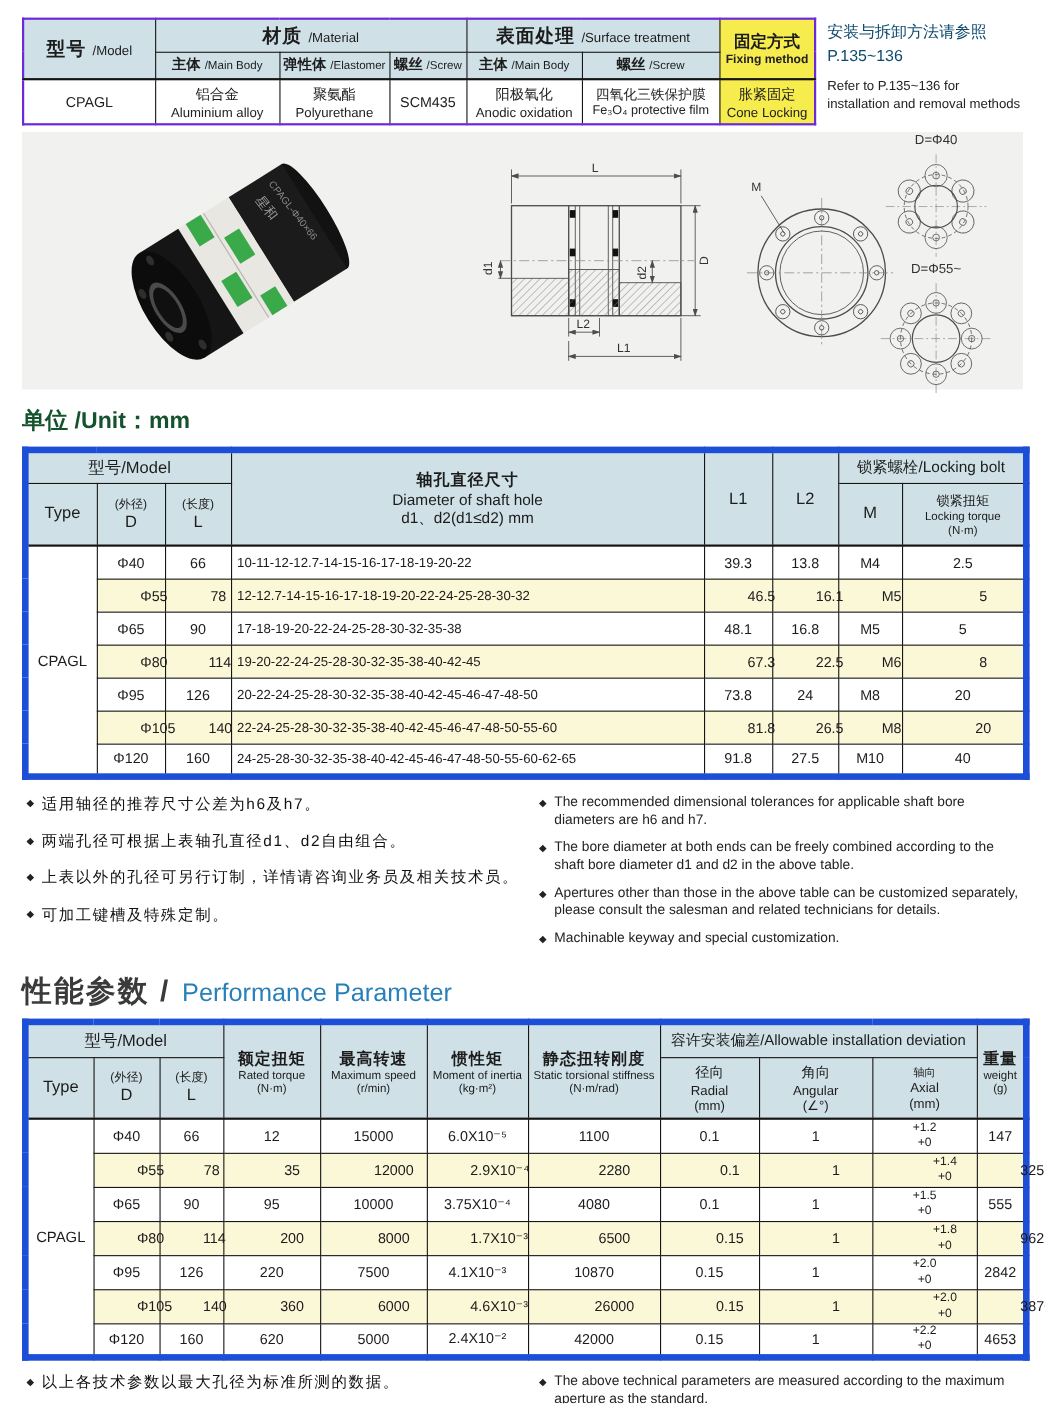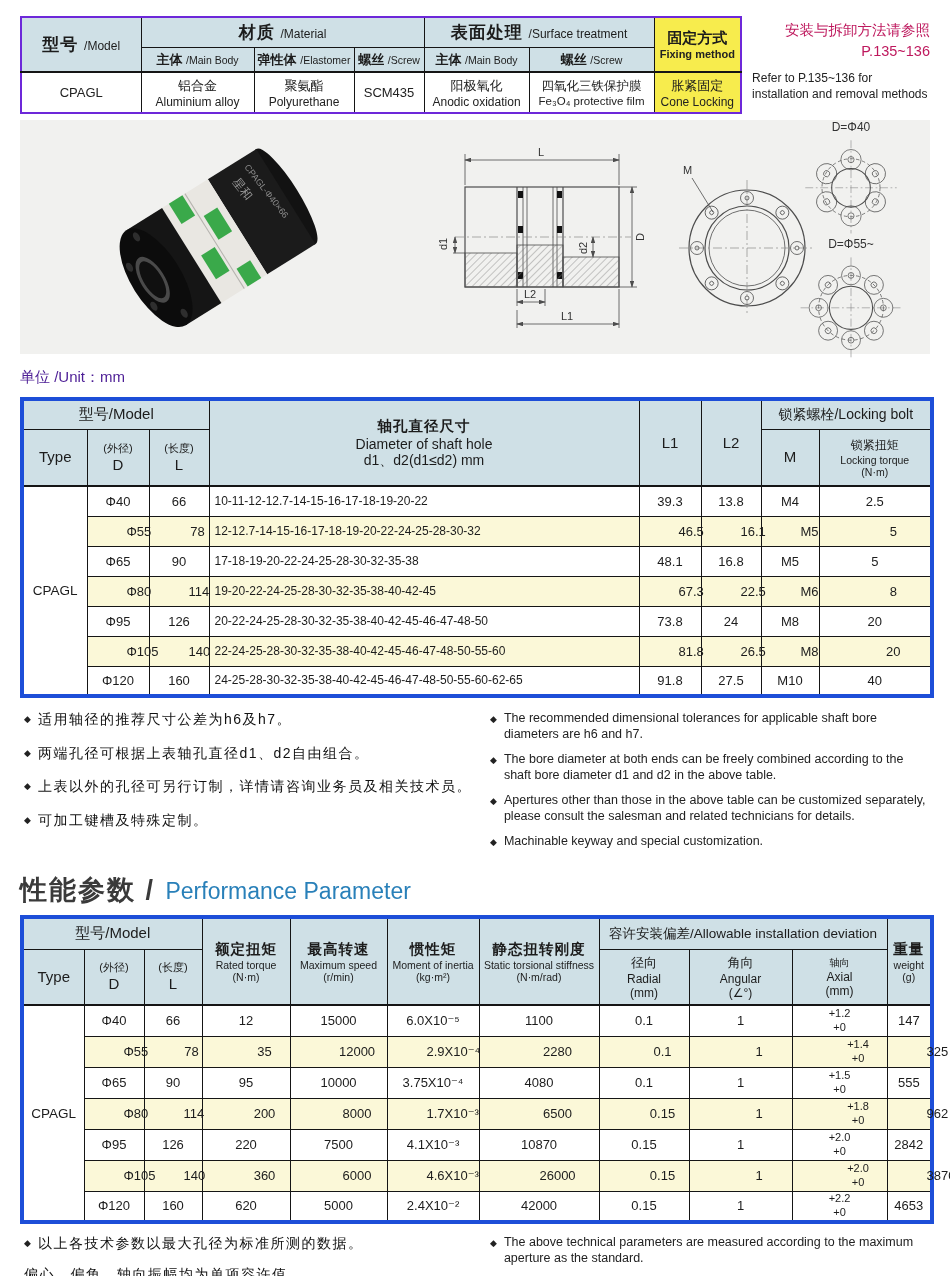--- a/index.html
+++ b/index.html
@@ -17,44 +17,44 @@
   .spec-table .r2 { height:25px;border-radius:11px; }
   .spec-table tbody tr { height:41px; background:#fff; }
   .cnbig { font-size:17px; font-weight:bold; letter-spacing:1px; }
   .enmid { font-size:12px; font-weight:normal; }
   .cnsm { font-size:13px; font-weight:bold; }
   .ensm { font-size:10.5px; font-weight:normal; }
   .cell-cn { display:block; font-size:13px; }
   .cell-en { display:block; font-size:12px; color:#222; }
   .ylw { background:#f7ec4d !important; }
   .spec-side { padding:4px 0 0 10px; width:200px; }
-  .spec-side .cn { font-size:14.5px; line-height:1.45; color:#be185d;text-align:right; }
+  .spec-side .cn { font-size:14.5px; line-height:1.45; color:#0c4a6e; }
   .spec-side .en { font-size:12px; line-height:1.3; margin-top:9px; color:#222; }
 
   
   .drawings { position:relative; height:234px; background:#f1f1ef; margin-top:6px; }
   .drawings svg { position:absolute; }
   .ln { fill:none; stroke:#4d4d4d; stroke-width:1.2; }
   .lnt { fill:none; stroke:#4d4d4d; stroke-width:0.8; }
   .dim { stroke:#4d4d4d; stroke-width:0.8; fill:none; }
   .cl  { stroke:#8a8a8a; stroke-width:0.7; fill:none; stroke-dasharray:9 3 2 3; }
   .dimtext { font-size:11px; fill:#333; font-family:"Liberation Sans",sans-serif; }
   .blk { fill:#111; }
   .stars { position:absolute; right:4px; top:0; width:150px; text-align:center; }
   .star-label { font-size:12px; color:#333; height:15px; line-height:15px; }
   .stars svg { position:static; display:block; margin:0 auto; }
 
   
   .section-head { display:flex; align-items:flex-end; justify-content:space-between; margin:14px 0 7px; }
   .sec-cn { font-size:27px; font-weight:bold; color:#3a3a3a; letter-spacing:2px; }
   .sec-en { font-size:23px; color:#2980b9; margin-left:6px; }
-  .unit-note { font-size:15px; color:#4c1d95; padding-bottom:3px; }
+  .unit-note { font-size:21px; color:#14532d; padding-bottom:3px;font-weight:bold; }
 
   
-  .data-table { width:910px; border:4px solid #1d4ed8; }
+  .data-table { width:910px; border:6px solid #1d4ed8; }
   .data-table th, .data-table td { border:1px solid #151515; text-align:center; vertical-align:middle; padding:0 2px; }
   .data-table thead th { background:#cfe0e6; font-weight:normal; }
   .data-table thead { border-bottom:2px solid #151515; }
   .h-cn { display:block; font-size:14.5px; font-weight:bold; letter-spacing:1px; }
   .h-cn-sm { display:block; font-size:11px; font-weight:normal; }
   .h-en { display:block; font-size:10.5px; }
   .h-big { font-size:15px; font-weight:normal; }
   .size-table .hr1 { height:30px; }
   .size-table .hr2 { height:57px; }
   .size-table tbody tr { height:30px; font-size:13px; }

